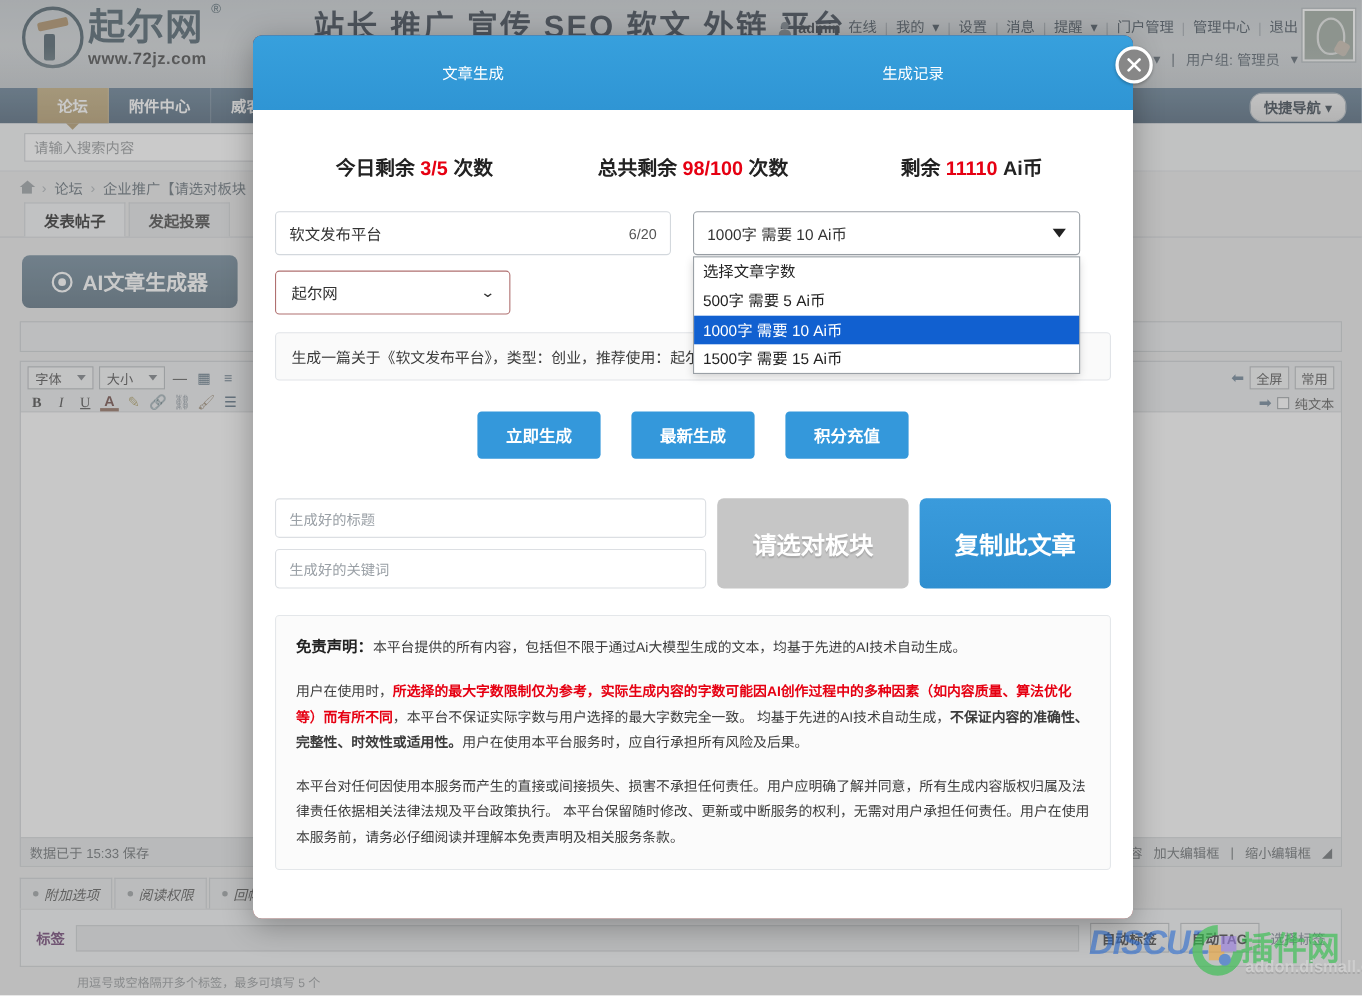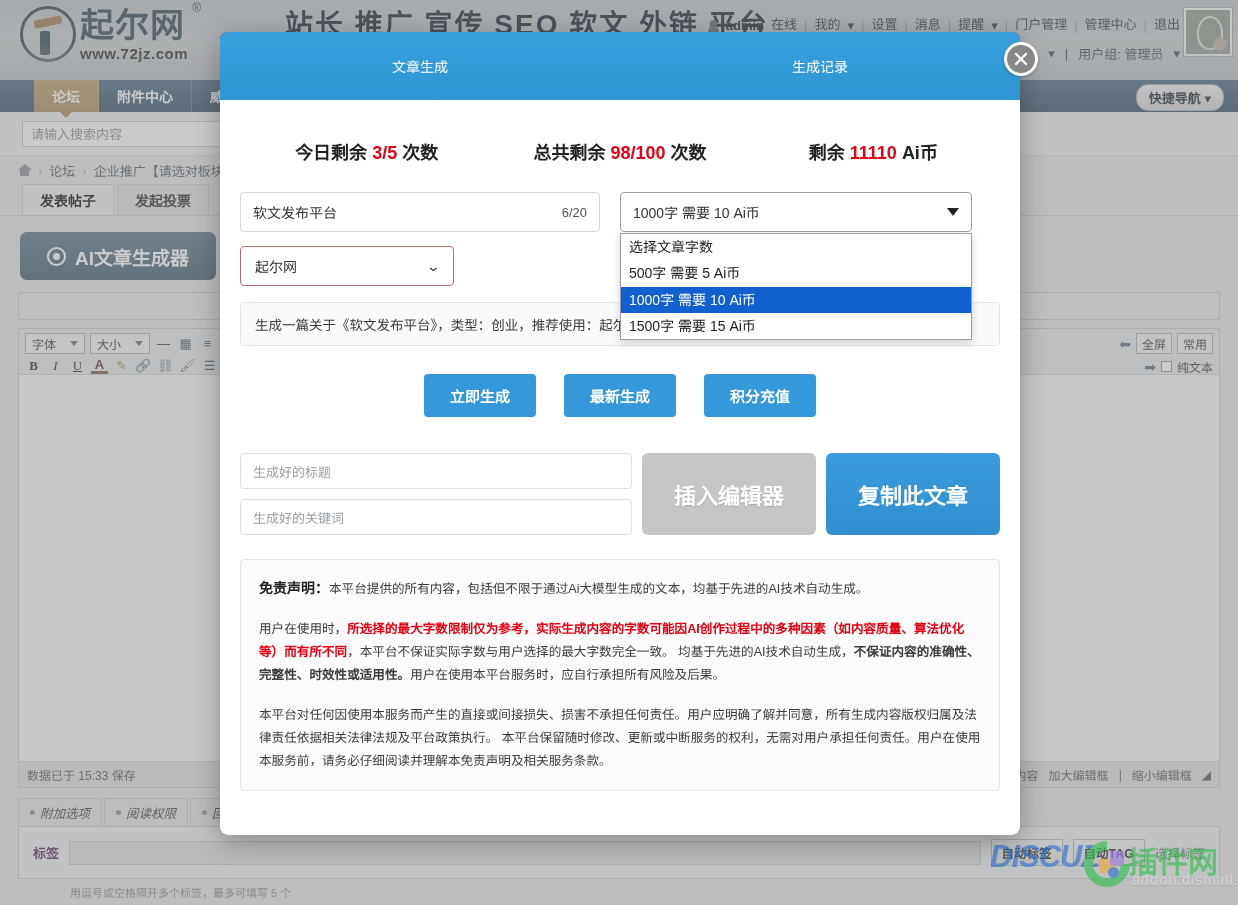--- a/index.html
+++ b/index.html
@@ -323,21 +323,21 @@
   .wm-sq2 { position:absolute; left:178px; top:14px; width:14px;height:14px;background:#9b7fe0; }
   .wm-sq3 { position:absolute; left:176px; top:30px; width:11px;height:11px;background:#2f6fd0;border-radius:50%; }
   .wm-sub {
     position:absolute; left: 200px; top: 34px;
     font-size: 15px; font-weight: bold; color: #d9d9d9;
     text-shadow: 0 1px 0 rgba(0,0,0,.18);
   }
 
   
   #modal {
-    position:absolute; left: 220px; top: 32px;
+    position:absolute; left: 230px; top: 32px;
     width: 800px; height: 803px;
     background: #7f1d1d;
     border-radius: 8px 8px 8px 8px;
     box-shadow: 0 6px 28px rgba(0,0,0,.30);
     overflow: visible;
   }
   .modal-head {
     height: 68px;
     background: linear-gradient(to bottom, #37a0dd 0%, #2f95d4 100%);
     border-radius: 8px 8px 0 0;
@@ -719,21 +719,21 @@
       <div class="bluebtn">立即生成</div>
       <div class="bluebtn">最新生成</div>
       <div class="bluebtn">积分充值</div>
     </div>
 
     <div class="row3">
       <div class="fields">
         <div class="tfield">生成好的标题</div>
         <div class="tfield">生成好的关键词</div>
       </div>
-      <div class="bigbtn gray">插入编辑器</div>
+      <div class="bigbtn gray">请选对板块</div>
       <div class="bigbtn blue">复制此文章</div>
     </div>
 
     <div class="disclaimer">
       <p>
         <span class="dtitle">免责声明：</span><span>本平台提供的所有内容，包括但不限于通过Ai大模型生成的文本，均基于先进的AI技术自动生成。</span>
       </p>
       <p>
         <span>用户在使用时，</span><span class="red">所选择的最大字数限制仅为参考，实际生成内容的字数可能因AI创作过程中的多种因素（如内容质量、算法优化等）而有所不同</span><span>，本平台不保证实际字数与用户选择的最大字数完全一致。 均基于先进的AI技术自动生成，</span><span class="bold">不保证内容的准确性、完整性、时效性或适用性。</span><span>用户在使用本平台服务时，应自行承担所有风险及后果。</span>
       </p>

